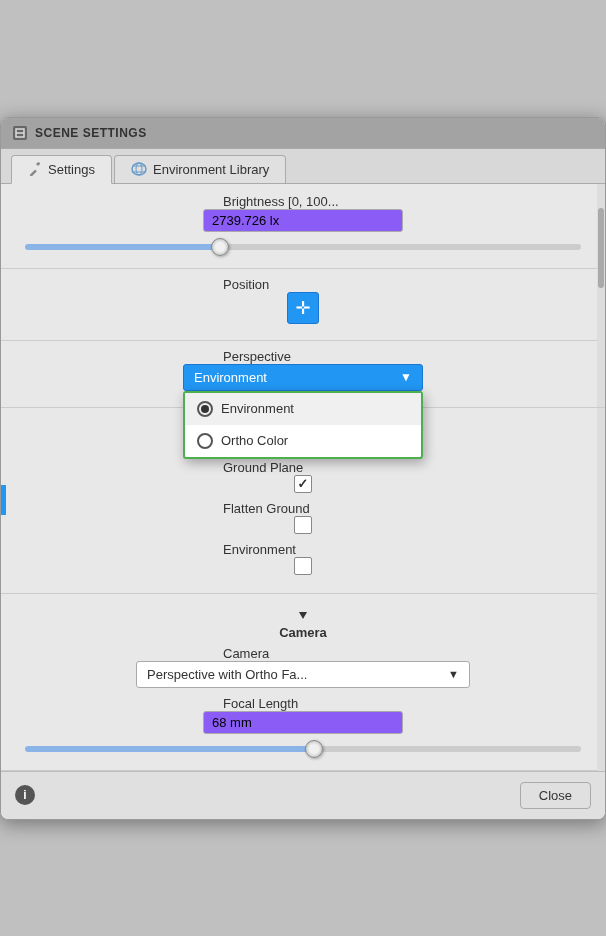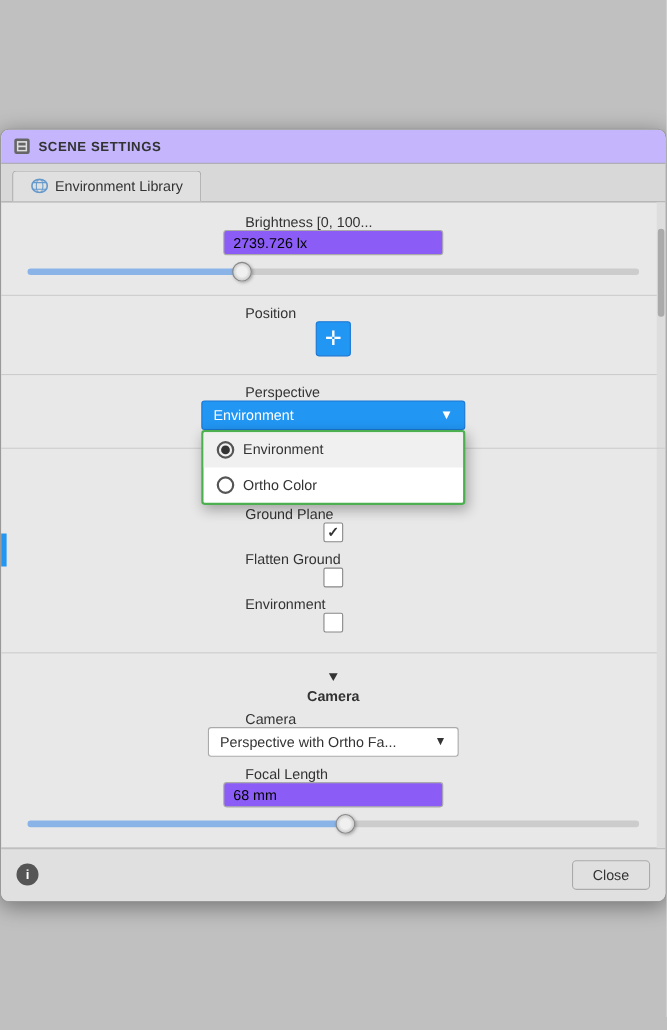--- a/index.html
+++ b/index.html
@@ -13,21 +13,21 @@
     }
     .window {
       width: 606px;
       background: #e8e8e8;
       border: 1px solid #999;
       border-radius: 8px;
       box-shadow: 0 4px 20px rgba(0,0,0,0.4);
       overflow: hidden;
     }
     .title-bar {
-      background: #c4b5fd;
+      background: #a3a3a3;
       border-bottom: 1px solid #aaa;
       padding: 8px 12px;
       display: flex;
       align-items: center;
       gap: 8px;
     }
     .title-bar-icon {
       width: 14px; height: 14px;
       background: #666;
       border-radius: 2px;
@@ -228,21 +228,21 @@
     .camera-dropdown {
       background: white;
       border: 1px solid #aaa;
       border-radius: 3px;
       padding: 5px 10px;
       font-size: 13px;
       color: #333;
       display: flex;
       align-items: center;
       justify-content: space-between;
-      width: 228px;
+      width: 334px;
       cursor: pointer;
     }
     .camera-dropdown-arrow {
       font-size: 11px;
       color: #333;
     }
     .bottom-bar {
       display: flex;
       justify-content: space-between;
       align-items: center;
@@ -311,20 +311,27 @@
     <div class="title-bar-icon">
       <svg width="10" height="10" viewBox="0 0 10 10">
         <rect x="1" y="1" width="8" height="8" fill="none" stroke="#ddd" stroke-width="1.5"></rect>
         <line x1="1" y1="5" x2="9" y2="5" stroke="#ddd" stroke-width="1.5"></line>
       </svg>
     </div>
     <span class="title-bar-text">SCENE SETTINGS</span>
   </div>
 
   <div class="tabs">
+    <div class="tab active">
+      <svg width="14" height="14" viewBox="0 0 14 14">
+        <path d="M12 2 L10 4 L8 2 L9.5 0.5 Q11 0 12 1 Z" fill="#888"></path>
+        <rect x="1" y="10" width="8" height="2.5" rx="1" transform="rotate(-45 5 11)" fill="#888"></rect>
+      </svg>
+      <span>Settings</span>
+    </div>
     <div class="tab">
       <svg width="16" height="14" viewBox="0 0 16 14">
         <ellipse cx="8" cy="7" rx="7" ry="6" fill="none" stroke="#6699cc" stroke-width="1.5"></ellipse>
         <ellipse cx="8" cy="7" rx="3" ry="6" fill="none" stroke="#6699cc" stroke-width="1"></ellipse>
         <line x1="1.5" y1="4" x2="14.5" y2="4" stroke="#6699cc" stroke-width="1"></line>
         <line x1="1.5" y1="10" x2="14.5" y2="10" stroke="#6699cc" stroke-width="1"></line>
       </svg>
       <span>Environment Library</span>
     </div>
   </div>

